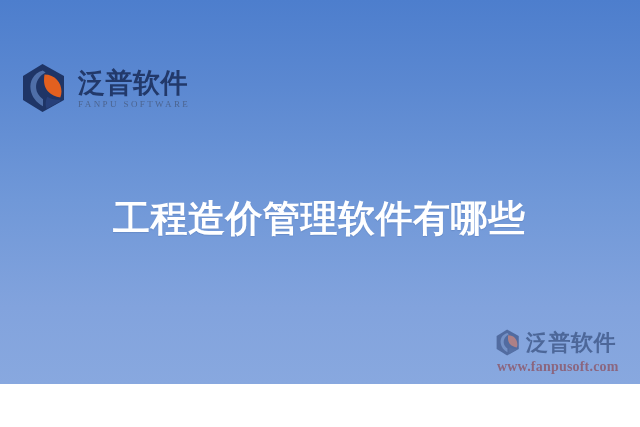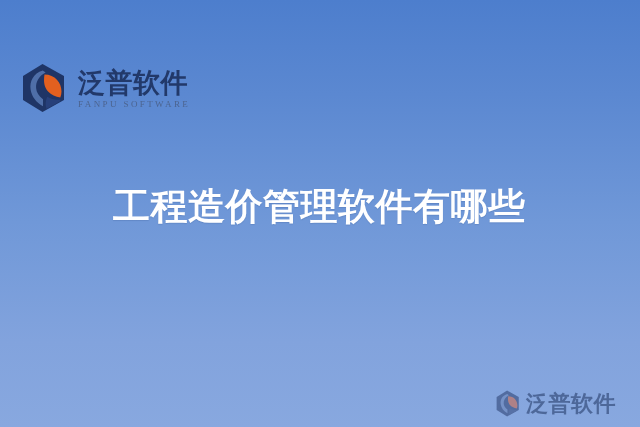--- a/index.html
+++ b/index.html
@@ -7,21 +7,21 @@
     padding: 0;
     background: #ffffff;
   }
   body {
     font-family: "Liberation Sans", "DejaVu Sans", sans-serif;
   }
 
   .banner {
     position: relative;
     width: 640px;
-    height: 427px;
+    height: 384px;
     overflow: hidden;
     background: linear-gradient(to bottom, #4d7ecd 0%, #5b88d1 22%, #7098d8 52%, #82a3dd 80%, #88a8df 100%);
   }
 
   
   .brand {
     position: absolute;
     left: 22px;
     top: 63px;
     display: flex;
@@ -57,21 +57,21 @@
     line-height: 1;
     color: #4c648f;
     letter-spacing: 2.4px;
     white-space: nowrap;
   }
 
   
   .headline {
     position: absolute;
     left: 113px;
-    top: 186px;
+    top: 198px;
     font-family: "DejaVu Sans", "Liberation Sans", sans-serif;
     font-size: 37px;
     font-weight: 700;
     line-height: 1.12;
     color: #ffffff;
     letter-spacing: 0.5px;
     white-space: nowrap;
     text-shadow: 0 1px 1px rgba(40, 70, 130, 0.18);
   }
 
@@ -141,15 +141,16 @@
   <div class="watermark">
     <div class="wm-row">
       <svg class="wm-mark" viewBox="0 0 46 50">
         <path d="M20.5 1 L42 13 L42 37 L20.5 49 L1 37 L1 13 Z" fill="#33497b"></path>
         <path d="M20.8 7.5 C11 10.5 7.5 18.5 8.6 26.5 C9.6 33.6 14.2 39.5 21 43.2 L21 36.2 C16.8 33.4 14.4 29.4 14.1 25.1 C13.7 19.2 16.6 13.2 23.6 9.6 Z" fill="#6b85b8"></path>
         <path d="M22.5 11.5 C33 11.5 39.5 19.5 39.5 28.5 C39.5 30.6 39.1 32.6 38.3 34.4 C33.6 33.6 29.2 31.6 26.1 28.4 C22.6 24.8 21.2 19.3 22.5 11.5 Z" fill="#c76b52"></path>
         <path d="M25.2 33.8 C29.3 36.2 34.1 37.3 38.3 36.6 L38.3 38.2 L24.5 45.9 C23.2 42.1 23.5 37.6 25.2 33.8 Z" fill="#3a5184"></path>
       </svg>
       <div class="wm-cn">泛普软件</div>
     </div>
+    <div class="wm-url">www.fanpusoft.com</div>
   </div>
 
 </div>
 
 </body></html>

